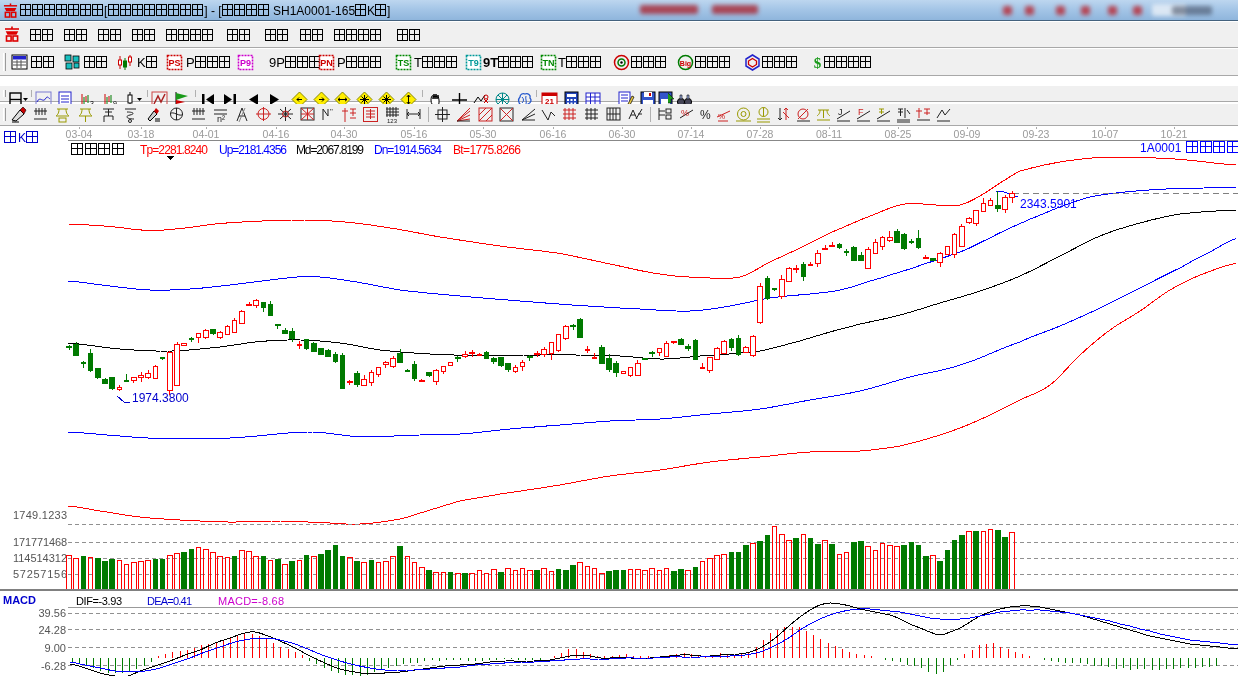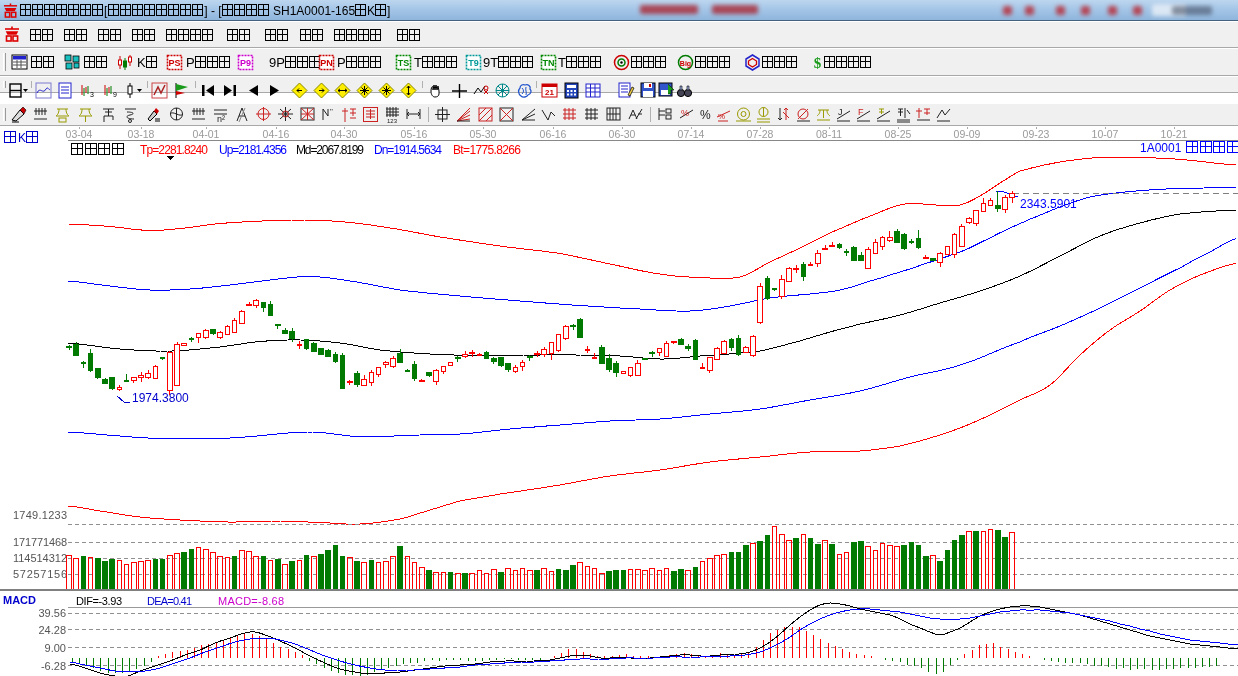--- a/index.html
+++ b/index.html
@@ -8,21 +8,21 @@
 .cn:before{content:"";position:absolute;left:0;right:0;top:4px;border-top:1px solid currentColor}
 .cns{font-size:0}
 #title{position:absolute;left:0;top:0;width:1238px;height:21px;background:linear-gradient(180deg,#bdd6ef 0%,#a5c6e7 45%,#8fb5dc 100%);border-bottom:1px solid #44627e}
 #title .txt{position:absolute;left:20px;top:4px;font-size:12px;color:#000}
 .lg{position:absolute}
 .blur{position:absolute;filter:blur(2px);border-radius:2px}
 #menu{position:absolute;left:0;top:22px;width:1238px;height:26px;background:#f0f0f0;border-bottom:1px solid #a8a8a8}
 .mi{position:absolute;top:6px;color:#000;font-size:13px}
 .tbar{position:absolute;left:0;width:1238px;background:#f0f0f0;border-bottom:1px solid #a8a8a8}
 #tb1{top:49px;height:27px}
-#tb2{top:77px;height:16px}
+#tb2{top:86px;height:16px}
 #tb3{top:104px;height:22px}
 .grip{position:absolute;left:3px;top:4px;bottom:4px;width:3px;border-left:1px solid #fff;border-right:1px solid #9a9a9a}
 .ti{position:absolute;top:5px}
 .tl{position:absolute;top:6px;font-size:13px;color:#000}
 .ti2{position:absolute;top:5px}
 .sep{position:absolute;top:4px;bottom:4px;width:1px;background:#b0b0b0}
 </style></head><body>
 <div id="app">
 <div id="title">
       <svg class="lg " style="left:3px;top:3px" width="15" height="15" viewBox="0 0 16 16">
@@ -119,21 +119,21 @@
       <span class="tl cns" style="left:337px"><b style="font-weight:400;font-size:13px">P</b><i class="cn"></i><i class="cn"></i><i class="cn"></i></span>
       <svg class="ti" style="left:395px" width="17" height="17" viewBox="0 0 17 17">
         <rect x="1.5" y="1.5" width="14" height="14" fill="#fff" stroke="#008800" stroke-width="1.6" stroke-dasharray="2,1"></rect>
         <text x="8.5" y="12" font-size="9" font-weight="bold" text-anchor="middle" fill="#008800" font-family="Liberation Sans,sans-serif">TS</text>
       </svg>
       <span class="tl cns" style="left:414px"><b style="font-weight:400;font-size:13px">T</b><i class="cn"></i><i class="cn"></i><i class="cn"></i></span>
       <svg class="ti" style="left:465px" width="17" height="17" viewBox="0 0 17 17">
         <rect x="1.5" y="1.5" width="14" height="14" fill="#fff" stroke="#009999" stroke-width="1.6" stroke-dasharray="2,1"></rect>
         <text x="8.5" y="12" font-size="9" font-weight="bold" text-anchor="middle" fill="#009999" font-family="Liberation Sans,sans-serif">T9</text>
       </svg>
-      <span class="tl cns" style="left:483px"><b style="font-weight:400;font-size:13px">9T</b><i class="cn"></i><i class="cn"></i><i class="cn"></i></span>
+      <span class="tl cns" style="left:483px"><b style="font-weight:700;font-size:13px">9T</b><i class="cn"></i><i class="cn"></i><i class="cn"></i></span>
       <svg class="ti" style="left:540px" width="17" height="17" viewBox="0 0 17 17">
         <rect x="1.5" y="1.5" width="14" height="14" fill="#fff" stroke="#008800" stroke-width="1.6" stroke-dasharray="2,1"></rect>
         <text x="8.5" y="12" font-size="9" font-weight="bold" text-anchor="middle" fill="#008800" font-family="Liberation Sans,sans-serif">TN</text>
       </svg>
       <span class="tl cns" style="left:558px"><b style="font-weight:400;font-size:13px">T</b><i class="cn"></i><i class="cn"></i><i class="cn"></i></span>
       <svg class="ti" style="left:613px" width="17" height="17" viewBox="0 0 17 17">
         <circle cx="8.5" cy="8.5" r="7" fill="none" stroke="#cc0000" stroke-width="1.5"></circle>
         <circle cx="8.5" cy="8.5" r="3.5" fill="none" stroke="#007a00" stroke-width="1.5"></circle>
         <circle cx="8.5" cy="8.5" r="1.2" fill="#000"></circle>
       </svg>

